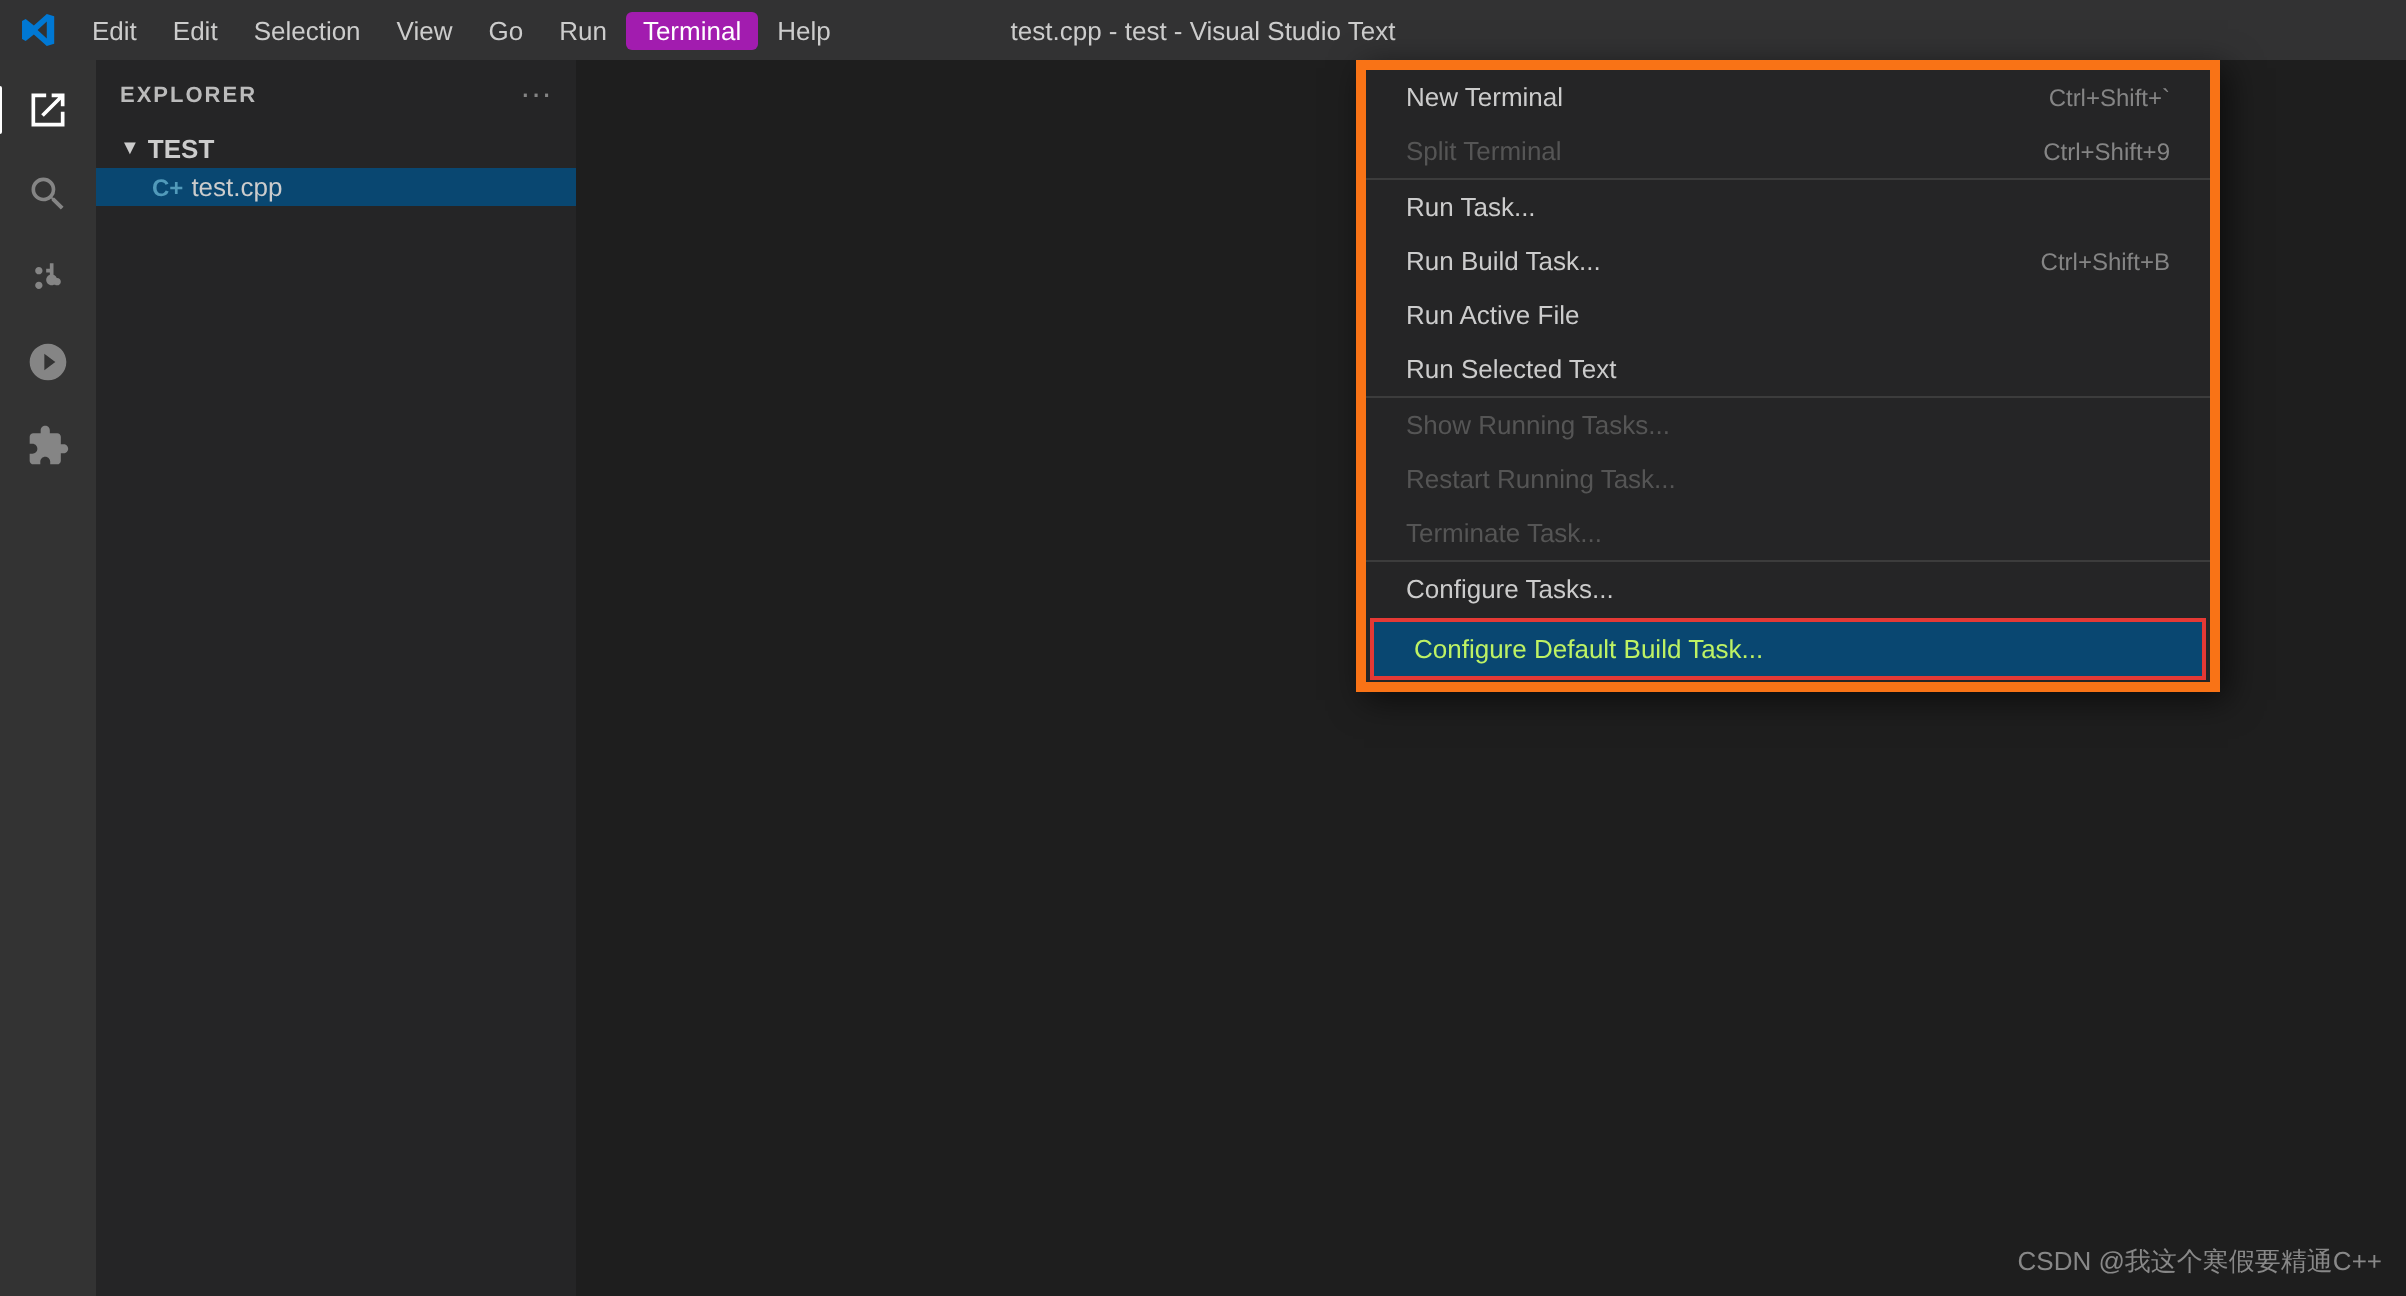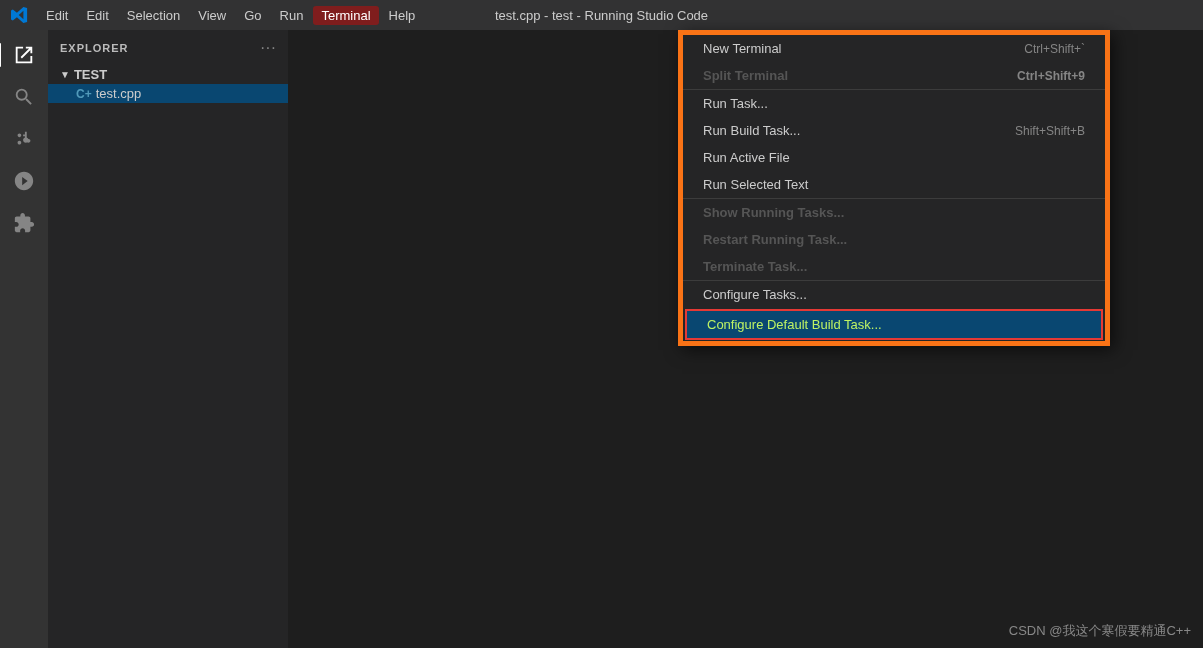--- a/index.html
+++ b/index.html
@@ -34,21 +34,21 @@
       gap: 2px;
       flex: 1;
     }
     .menu-item {
       padding: 2px 8px;
       cursor: pointer;
       border-radius: 3px;
       color: #cccccc;
       font-size: 13px;
     }
-    .menu-item.active { background: #7f1d1d; color: #ffffff; }
+    .menu-item.active { background: #a21caf; color: #ffffff; }
     #title-center {
       position: absolute;
       left: 50%;
       transform: translateX(-50%);
       font-size: 13px;
       color: #cccccc;
     }
 
     
     #main {
@@ -177,21 +177,20 @@
       align-items: center;
       justify-content: space-between;
       padding: 6px 20px;
       cursor: pointer;
       color: #cccccc;
       font-size: 13px;
     }
     .dropdown-item.disabled {
       color: #555555;
       cursor: default;
-      font-weight: bold;
     }
     .dropdown-item.highlighted {
       background: #094771;
       color: #bef264;
     }
     .shortcut {
       color: #858585;
       font-size: 12px;
     }
 
@@ -223,21 +222,21 @@
 
     <div class="menu-item">Edit</div>
     <div class="menu-item">Edit</div>
     <div class="menu-item">Selection</div>
     <div class="menu-item">View</div>
     <div class="menu-item">Go</div>
     <div class="menu-item">Run</div>
     <div class="menu-item active">Terminal</div>
     <div class="menu-item">Help</div>
   </div>
-  <div id="title-center">test.cpp - test - Running Studio Code</div>
+  <div id="title-center">test.cpp - test - Visual Studio Text</div>
 </div>
 
 <div id="main">
 
   <div id="activity-bar">
     <div class="activity-icon active">
       <svg width="22" height="22" viewBox="0 0 24 24" fill="currentColor">
         <path d="M3 3h8v2H5v14h14v-6h2v8H3V3zm11 0h7v7h-2V6.41l-9.29 9.3-1.42-1.42L17.59 5H14V3z"></path>
       </svg>
     </div>
@@ -295,21 +294,21 @@
         </div>
       </div>
 
       <div class="menu-section">
         <div class="dropdown-item">
           <span>Run Task...</span>
           <span class="shortcut"></span>
         </div>
         <div class="dropdown-item">
           <span>Run Build Task...</span>
-          <span class="shortcut">Shift+Shift+B</span>
+          <span class="shortcut">Ctrl+Shift+B</span>
         </div>
         <div class="dropdown-item">
           <span>Run Active File</span>
           <span class="shortcut"></span>
         </div>
         <div class="dropdown-item">
           <span>Run Selected Text</span>
           <span class="shortcut"></span>
         </div>
       </div>

